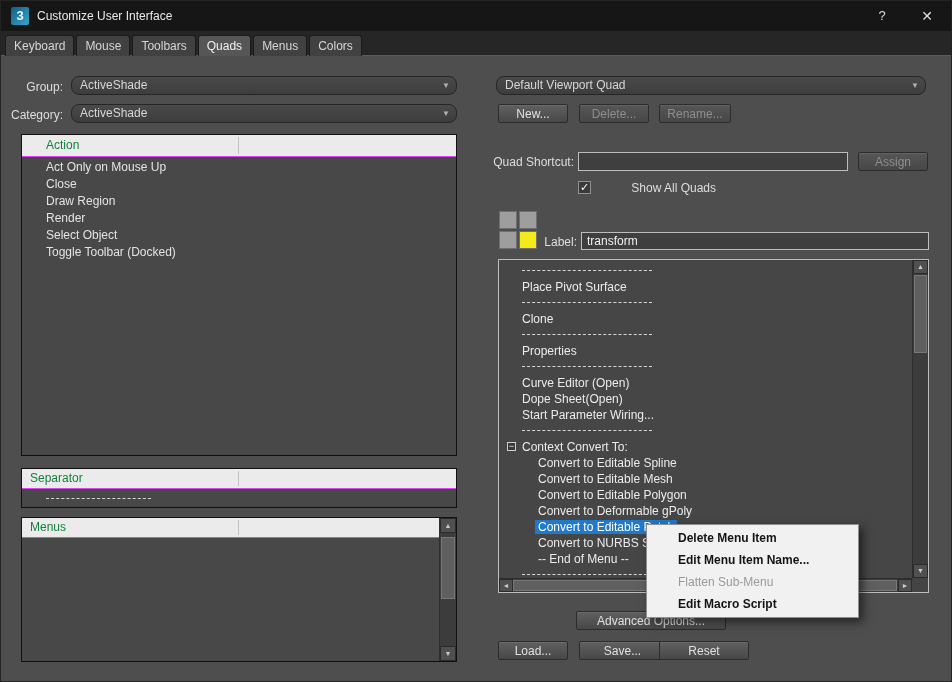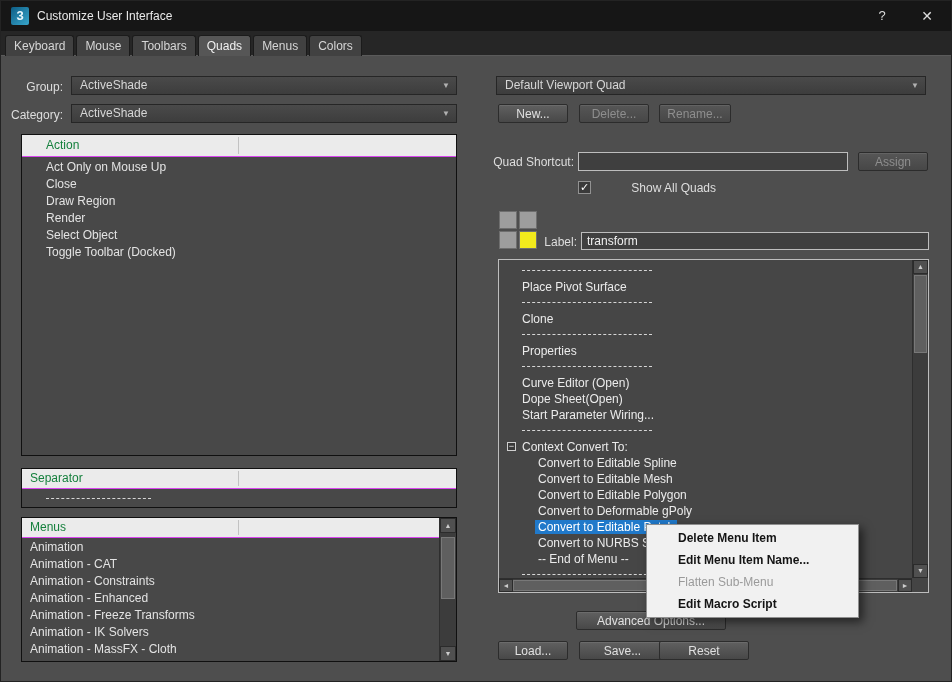--- a/index.html
+++ b/index.html
@@ -21,21 +21,21 @@
   .tabstrip{position:absolute;left:0;top:30px;width:100%;height:25px;background:#262626;
             border-bottom:1px solid #5a5a5a;box-sizing:border-box;padding-left:3px}
   .tab{display:inline-block;margin:4px 1px 0 1px;padding:3px 8px 4px;background:#414141;
        border:1px solid #1b1b1b;border-bottom:none;border-radius:3px 3px 0 0;color:#d6d6d6;
        height:21px;box-sizing:border-box;vertical-align:top}
   .tab.active{background:#565656;color:#f0f0f0}
 
   
   .field-label{position:absolute;text-align:right;color:#dedede;white-space:nowrap}
   .dropdown{position:absolute;background:linear-gradient(#4a4a4a,#3d3d3d);border:1px solid #262626;
-            border-radius:0;box-sizing:border-box}
+            border-radius:8px;box-sizing:border-box}
   .dd-text{position:absolute;left:8px;top:0;line-height:17px;color:#d6d6d6;white-space:nowrap}
   .dd-arrow{position:absolute;right:6px;top:0;line-height:17px;font-size:8px;color:#b0b0b0}
   .btn{position:absolute;background:linear-gradient(#606060,#484848);border:1px solid #2c2c2c;border-radius:2px;
        color:#e0e0e0;text-align:center;font-family:inherit;font-size:12px;padding:0;box-sizing:border-box;
        box-shadow:inset 0 1px 0 rgba(255,255,255,.08)}
   .btn.disabled{color:#8e8e8e;background:linear-gradient(#565656,#474747)}
   .text-input{position:absolute;background:#3f3f3f;border:1px solid #bdbdbd;color:#efefef;
               font-family:inherit;font-size:12px;padding:0 5px;outline:none;box-sizing:border-box}
   .checkbox{position:absolute;width:13px;height:13px;background:#3a3a3a;border:1px solid #929292;
             text-align:center;box-sizing:border-box}
@@ -128,29 +128,20 @@
     </div>
     <div class="list-item" style="padding-left:24px;margin-top:2px">
       <span class="sep-line" style="width:105px"></span>
     </div>
   </div>
 
   <div class="listbox" style="left:20px;top:516px;width:436px;height:145px">
     <div class="listbox-header" style="height:19px;line-height:19px;margin-right:17px">
       <span style="padding-left:8px">Menus</span>
     </div>
-    <div class="pl8" style="margin-right:17px;padding-top:1px">
-        <div class="list-item">Animation</div>
-        <div class="list-item">Animation - CAT</div>
-        <div class="list-item">Animation - Constraints</div>
-        <div class="list-item">Animation - Enhanced</div>
-        <div class="list-item">Animation - Freeze Transforms</div>
-        <div class="list-item">Animation - IK Solvers</div>
-        <div class="list-item">Animation - MassFX - Cloth</div>
-      </div>
     <div class="sb-v" style="right:0;top:0;bottom:0;width:17px">
       <div class="sb-btn" style="left:0;right:0;top:0;height:15px;line-height:13px;font-size:7px">
         <span>▲</span>
       </div>
       <div class="sb-thumb" style="left:1px;right:1px;top:19px;height:62px"></div>
       <div class="sb-btn" style="left:0;right:0;bottom:0;height:15px;line-height:13px;font-size:7px">
         <span>▼</span>
       </div>
     </div>
   </div>

